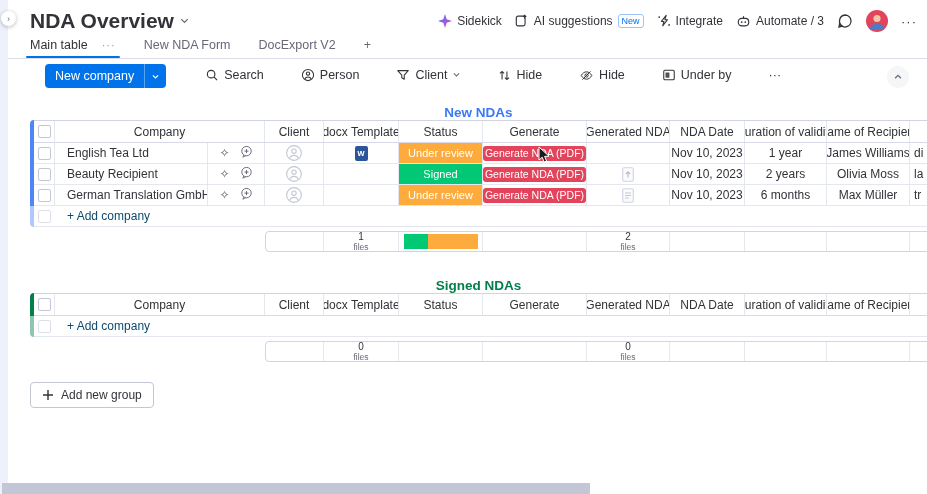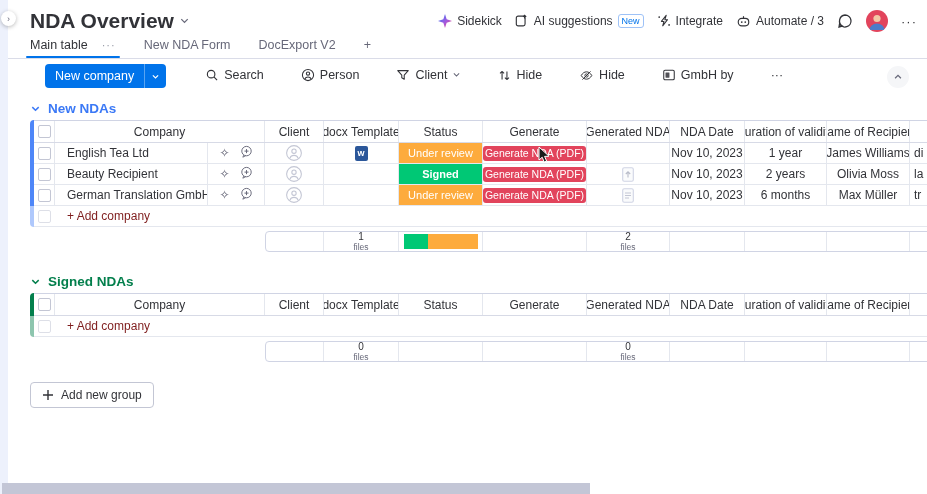--- a/index.html
+++ b/index.html
@@ -40,21 +40,21 @@
   .newco-main { padding:0 10px; display:flex; align-items:center; font-size:12.5px; cursor:pointer; }
   .newco-chev { width:22px; display:flex; align-items:center; justify-content:center; border-left:1px solid rgba(255,255,255,.35); font-size:9px; cursor:pointer; }
   .tbtn { display:flex; align-items:center; gap:5px; padding:4px 8px; border-radius:4px; color:#323338; cursor:pointer; }
   .tbtn svg { flex:0 0 auto; }
   .chev-sm { font-size:8px; color:#676879; }
   .collapse-btn { position:absolute; right:18px; top:66px; width:22px; height:22px; border-radius:50%;
     background:#f5f6f8; display:flex; align-items:center; justify-content:center; color:#676879; font-size:9px; cursor:pointer; }
 
   
   .board { position:absolute; left:30px; top:98px; right:0; bottom:12px; overflow:hidden; }
-  .group-title { display:flex; align-items:center; gap:7px; height:20px; font-size:13.5px; font-weight:700; margin-bottom:2px; cursor:pointer; }
+  .group-title { display:flex; align-items:center; gap:7px; height:20px; font-size:13.5px; font-weight:700; margin-bottom:2px; cursor:pointer;flex-direction:column; }
 
   .tbl { position:relative; width:940px; font-size:12px; }
   .bar-solid { position:absolute; left:0; top:0; bottom:21px; width:4px; border-top-left-radius:4px; }
   .bar-light { position:absolute; left:0; bottom:0; height:21px; width:4px; opacity:.45; border-bottom-left-radius:4px; }
   .rows { margin-left:4px; border-top:1px solid #d0d4e4; }
   .tr { display:flex; height:21px; background:#fff; border-bottom:1px solid #e4e7ee; }
   .tr.h { height:22px; border-bottom:1px solid #d7dae6; }
   .td { border-right:1px solid #e4e7ee; display:flex; align-items:center; justify-content:center; overflow:hidden; white-space:nowrap; height:100%; }
   .c-check { width:21px; }
   .c-name { width:153px; justify-content:flex-start; padding-left:12px; }
@@ -67,21 +67,21 @@
   .c-gennda { width:83px; }
   .c-date { width:75px; }
   .c-dur { width:82px; }
   .c-rec { width:83px; }
   .c-extra { width:60px; justify-content:flex-start; padding-left:4px; border-right:none; }
   .cbx { width:13px; height:13px; border:1px solid #c3c6d4; border-radius:2px; background:#fff; cursor:pointer; }
   .cbx.dim { opacity:.55; }
   .status-chip { width:100%; height:100%; display:flex; align-items:center; justify-content:center; color:#fff; font-size:11px; cursor:pointer; }
   .gen-btn { min-width:90px; padding:1px 7px; height:15px; border-radius:3px; color:#fff; font-size:10.5px;
     display:flex; align-items:center; justify-content:center; cursor:pointer; }
-  .add-row-label { color:#7f1d1d; font-size:12px; }
+  .add-row-label { color:#0c4a6e; font-size:12px; }
   .docx-ic { width:13px; height:15px; background:#2b579a; border-radius:2px; color:#fff; font-size:9px; font-weight:700;
     display:flex; align-items:center; justify-content:center; }
 
   .summary { margin-left:235px; margin-top:4px; width:705px; height:21px; display:flex;
     border:1px solid #d0d4e4; border-radius:4px 0 0 4px; background:#fff; }
   .sm { border-right:1px solid #e4e7ee; display:flex; flex-direction:column; align-items:center; justify-content:center; line-height:1; }
   .s-client { width:58px; } .s-docx { width:75px; } .s-status { width:84px; }
   .s-gen { width:104px; } .s-gennda { width:83px; } .s-date { width:75px; }
   .s-dur { width:82px; } .s-rec { width:83px; } .s-extra { width:55px; border-right:none; }
   .sum-num { font-size:10px; color:#323338; }
@@ -232,21 +232,21 @@
         <circle cx="8" cy="8" r="2" fill="none" stroke="#323338" stroke-width="1.2"></circle>
         <line x1="3" y1="13" x2="13" y2="3" stroke="#323338" stroke-width="1.2"></line>
       </svg>
       <span>Hide</span>
     </span>
     <span class="tbtn">
       <svg width="14" height="14" viewBox="0 0 16 16">
         <rect x="2" y="2.5" width="12" height="11" rx="1.5" fill="none" stroke="#323338" stroke-width="1.2"></rect>
         <rect x="4" y="5" width="4.5" height="6" rx="0.5" fill="#323338" opacity=".85"></rect>
       </svg>
-      <span>GmbH by</span>
+      <span>Under by</span>
     </span>
     <span class="tbtn">···</span>
   </div>
   <div class="collapse-btn">
     <svg width="10" height="10" viewBox="0 0 12 12">
         <polyline points="2.5,7.5 6,4 9.5,7.5" fill="none" stroke="#676879" stroke-width="1.5"></polyline>
       </svg>
   </div>
 
   <div class="board">
@@ -334,21 +334,21 @@
           </div>
           <div class="td c-client">
             <svg width="18" height="18" viewBox="0 0 20 20">
                 <circle cx="10" cy="10" r="8.2" fill="none" stroke="#c3c6d4" stroke-width="1.2"></circle>
                 <circle cx="10" cy="8" r="2.4" fill="none" stroke="#c3c6d4" stroke-width="1.2"></circle>
                 <path d="M5.5 15.5 a4.7 4 0 0 1 9 0" fill="none" stroke="#c3c6d4" stroke-width="1.2"></path>
               </svg>
           </div>
           <div class="td c-docx"></div>
           <div class="td c-status">
-            <span class="status-chip" style="background-color: rgb(0, 200, 117); font-weight: bold;">Signed</span>
+            <span class="status-chip" style="background-color: rgb(0, 200, 117);">Signed</span>
           </div>
           <div class="td c-gen">
             <span class="gen-btn" style="background-color: rgb(226, 68, 92);">Generate NDA (PDF)</span>
           </div>
           <div class="td c-gennda">
             <svg width="12" height="15" viewBox="0 0 12 15">
                 <rect x="0.7" y="0.7" width="10.6" height="13.6" rx="1.5" fill="#fafbfc" stroke="#d0d4e4" stroke-width="1.1"></rect>
                 <path d="M6 10.5 V5 M3.8 7 L6 4.8 L8.2 7" fill="none" stroke="#b8bcc9" stroke-width="1.1"></path>
               </svg>
           </div>

